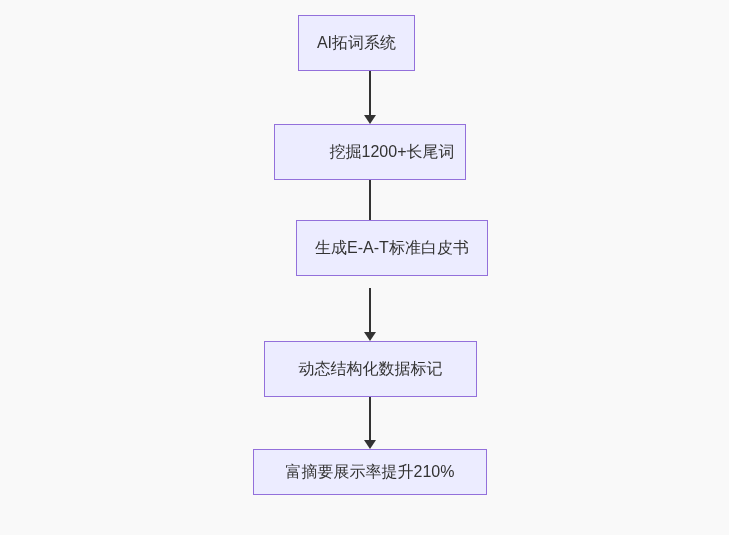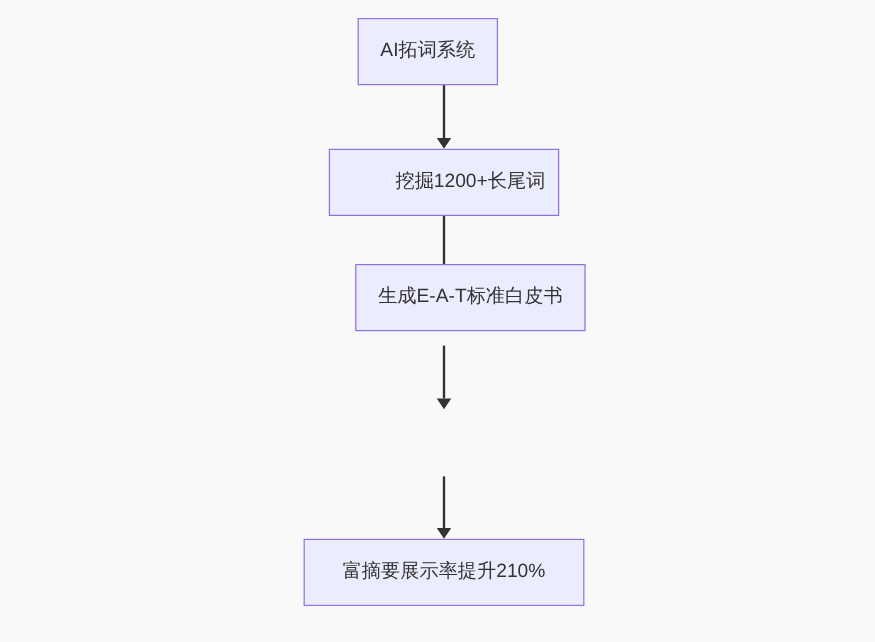--- a/index.html
+++ b/index.html
@@ -28,21 +28,21 @@
     color: #333333;
     font-size: 16px;
     line-height: 1.2;
     white-space: nowrap;
     text-align: center;
   }
   .node-1 { left: 298px; top: 15px;  width: 117px; height: 56px; }
   .node-2 { left: 274px; top: 124px; width: 192px; height: 56px; padding-left: 44px; }
   .node-3 { left: 260px; top: 220px; width: 192px; height: 56px; margin-left: 36px; }
   .node-4 { left: 264px; top: 341px; width: 213px; height: 56px; }
-  .node-5 { left: 253px; top: 449px; width: 234px; height: 56px; }
+  .node-5 { left: 253px; top: 449px; width: 234px; height: 46px; }
   .edge {
     position: absolute;
     left: 363px;
     width: 14px;
     display: flex;
     flex-direction: column;
     align-items: center;
   }
   .edge-1 { top: 71px;  height: 53px; }
   .edge-2 { top: 180px; height: 52px; }
@@ -86,20 +86,23 @@
 
   <div class="node node-3">
     <span>生成E-A-T标准白皮书</span>
   </div>
 
   <div class="edge edge-3">
     <div class="edge-line"></div>
     <div class="arrowhead"></div>
   </div>
 
+  <div class="node node-4">
+    <span>动态结构化数据标记</span>
+  </div>
 
   <div class="edge edge-4">
     <div class="edge-line"></div>
     <div class="arrowhead"></div>
   </div>
 
   <div class="node node-5">
     <span>富摘要展示率提升210%</span>
   </div>
 

